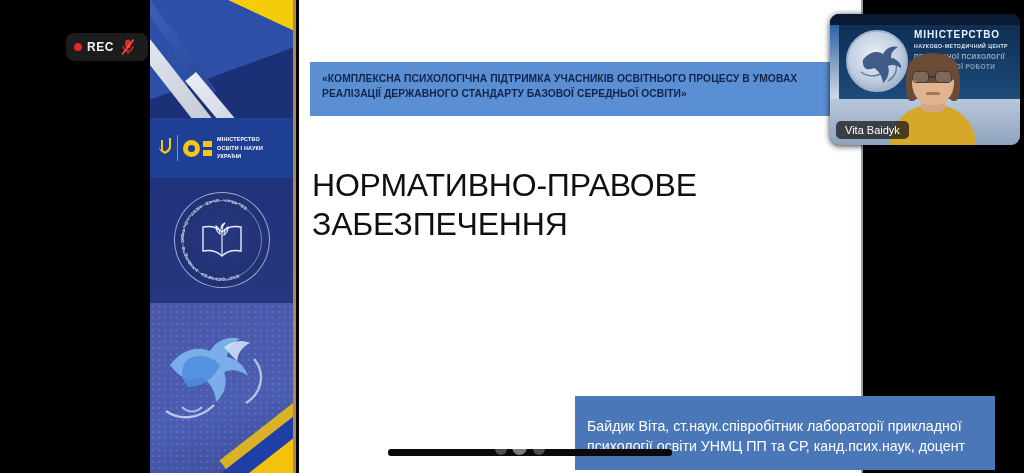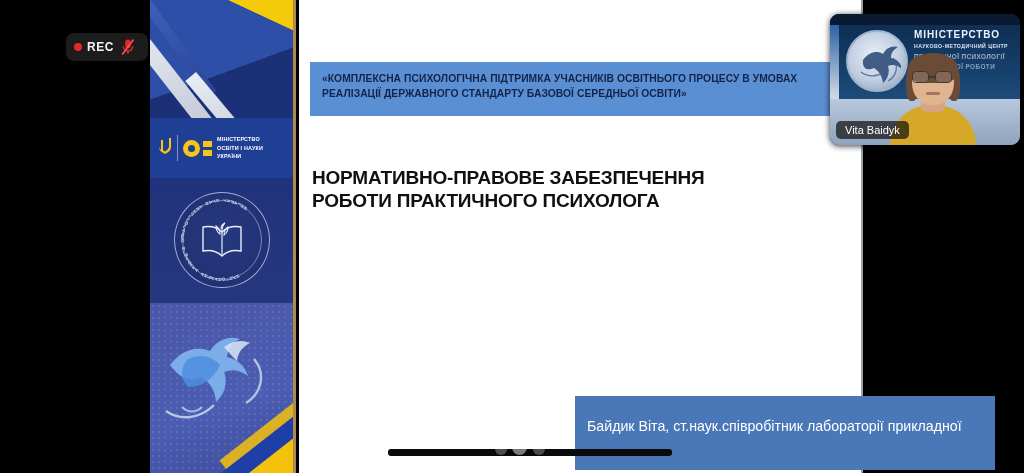--- a/index.html
+++ b/index.html
@@ -106,21 +106,21 @@
     background: #5b8fd4;
     padding: 10px 12px 8px 12px;
     margin-top: 40px;
   }
   .slide-banner .btxt {
     color: #13244a; font-size: 10.3px; font-weight: bold; line-height: 1.45;
     letter-spacing: .05px;
   }
   .slide-title {
     position: absolute; left: 13px; top: 166px; width: 540px;
-    color: #101010; font-size: 19px; font-weight: bold; line-height: 1.23;
+    color: #101010; font-size: 32px; font-weight: normal; line-height: 1.23;
     letter-spacing: -.2px;
   }
   .slide-caption {
     position: absolute; left: 276px; top: 396px; width: 420px; height: 74px;
     background: #4a77b8;
     padding: 20px 24px 0 12px;
   }
   .slide-caption .ctxt {
     color: #ffffff; font-size: 14.2px; line-height: 1.42;
   }
@@ -319,25 +319,25 @@
     </div>
 
     <div class="slide">
 
       <div class="slide-banner">
         <div class="btxt">«КОМПЛЕКСНА ПСИХОЛОГІЧНА ПІДТРИМКА УЧАСНИКІВ ОСВІТНЬОГО ПРОЦЕСУ В УМОВАХ РЕАЛІЗАЦІЇ ДЕРЖАВНОГО СТАНДАРТУ БАЗОВОЇ СЕРЕДНЬОЇ ОСВІТИ»</div>
       </div>
 
       <div class="slide-title">
         <div>НОРМАТИВНО-ПРАВОВЕ ЗАБЕЗПЕЧЕННЯ</div>
-        <div>РОБОТИ ПРАКТИЧНОГО ПСИХОЛОГА</div>
       </div>
 
       <div class="slide-caption">
         <div class="ctxt">Байдик Віта, ст.наук.співробітник лабораторії прикладної</div>
+        <div class="ctxt">психології освіти УНМЦ ПП та СР, канд.псих.наук, доцент</div>
       </div>
     </div>
   </div>
 
   <div class="progress-bar"></div>
   <div class="cursor-dots">
     <i></i>
       <i></i>
       <i></i>
   </div>

